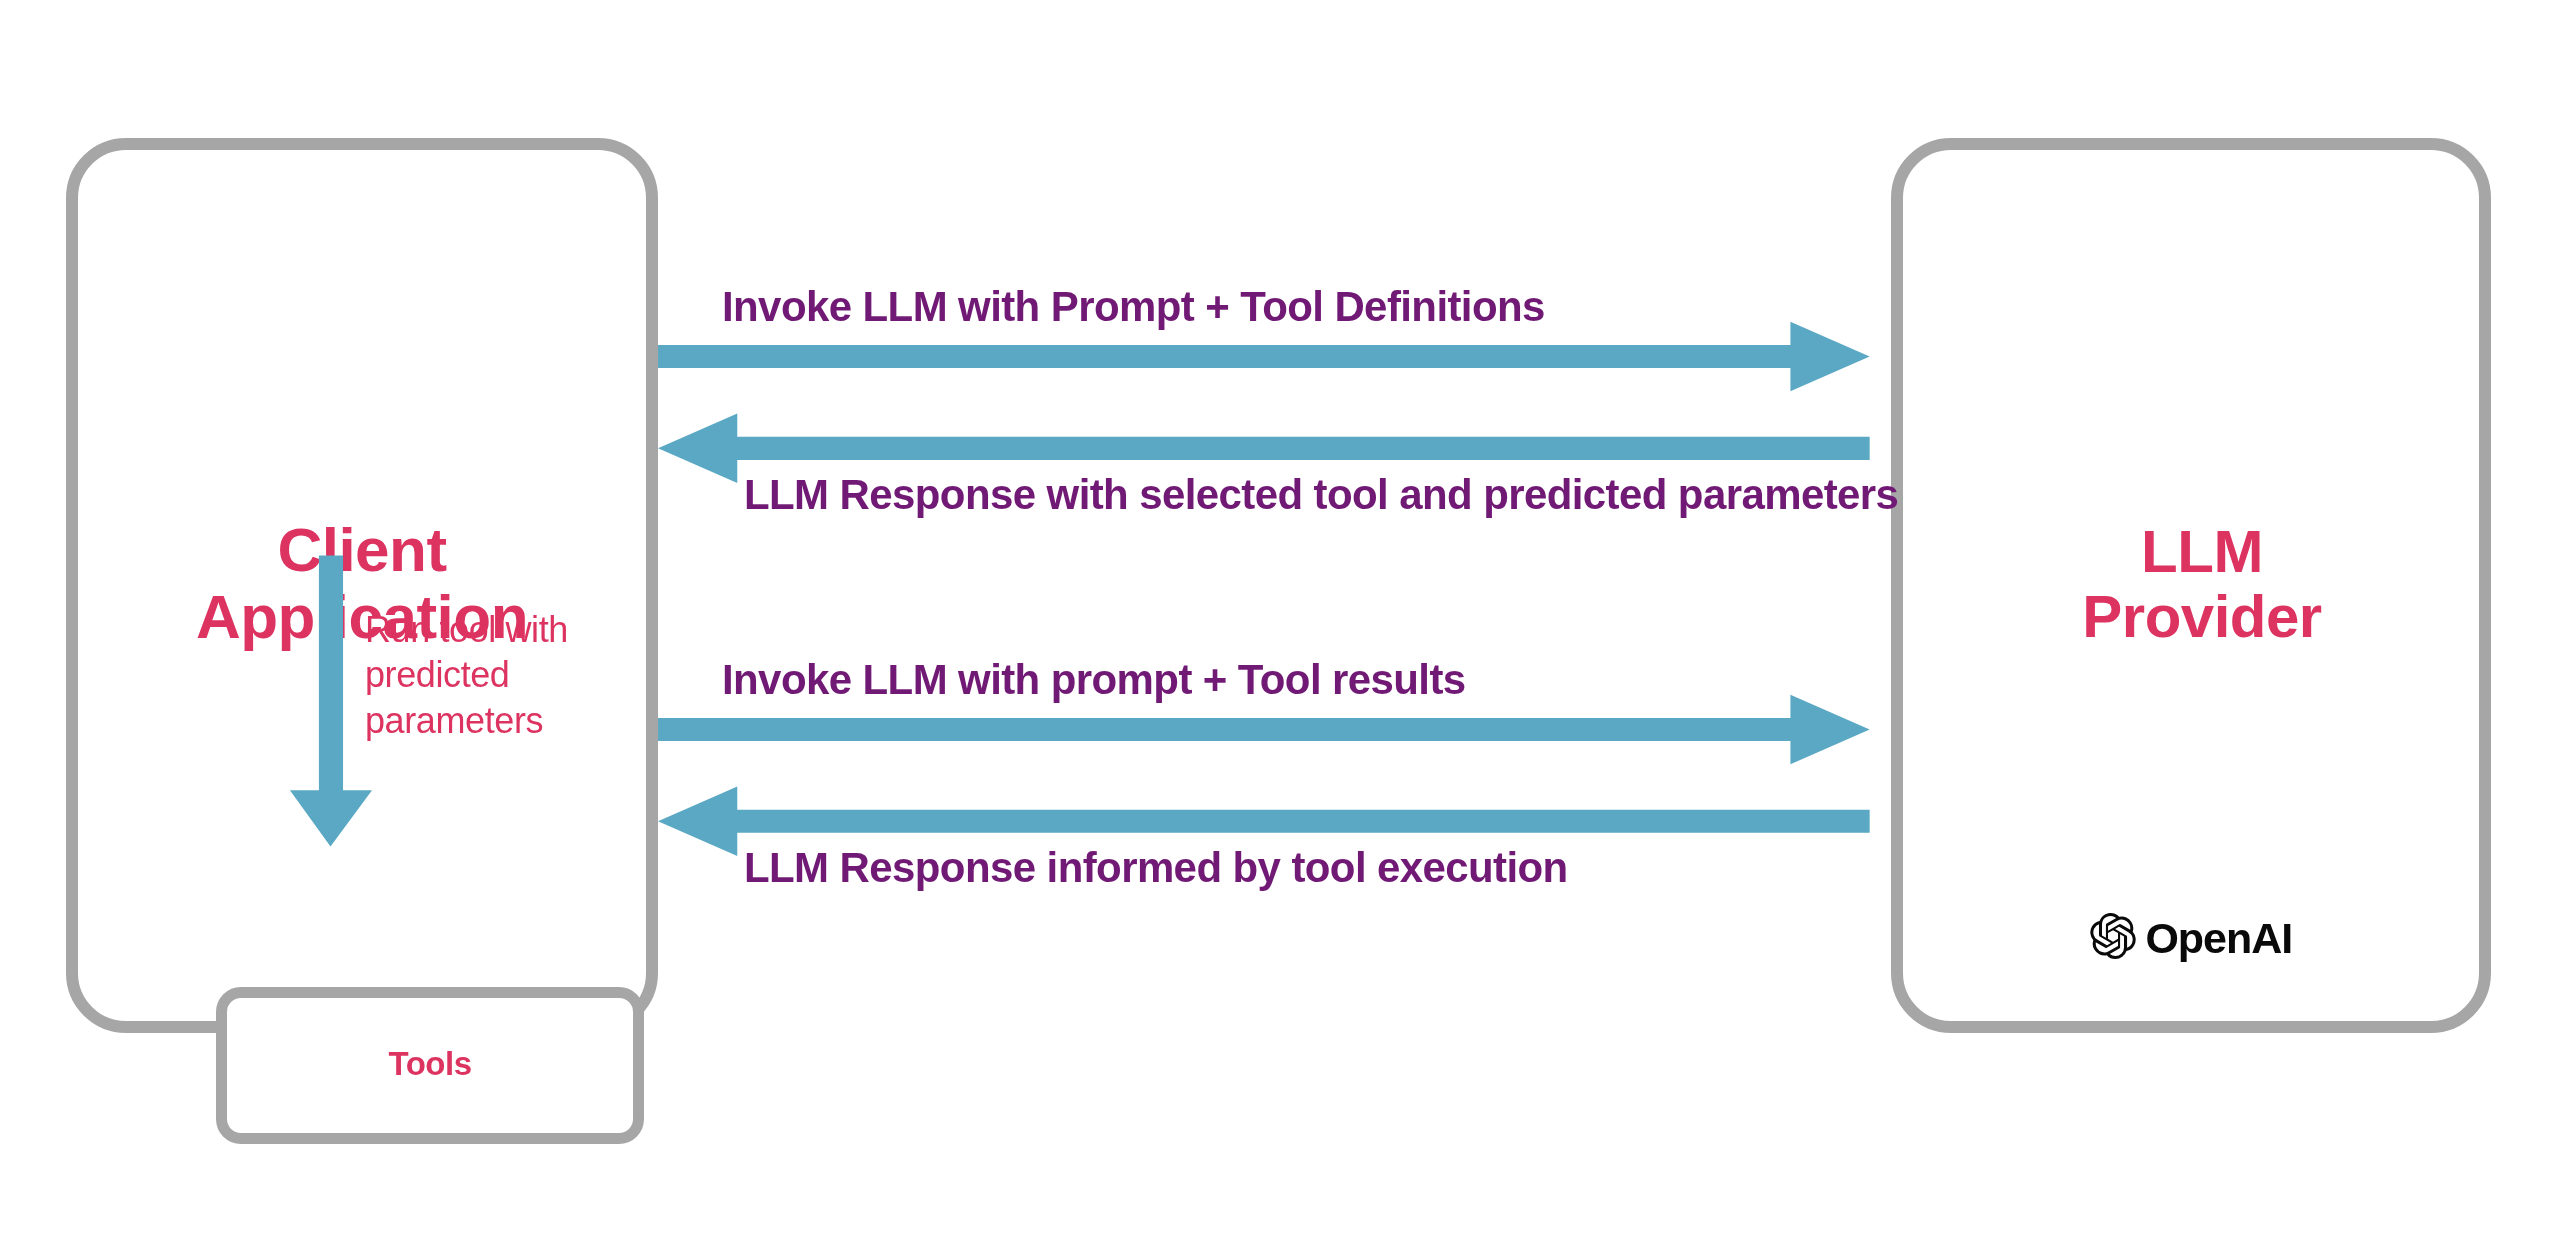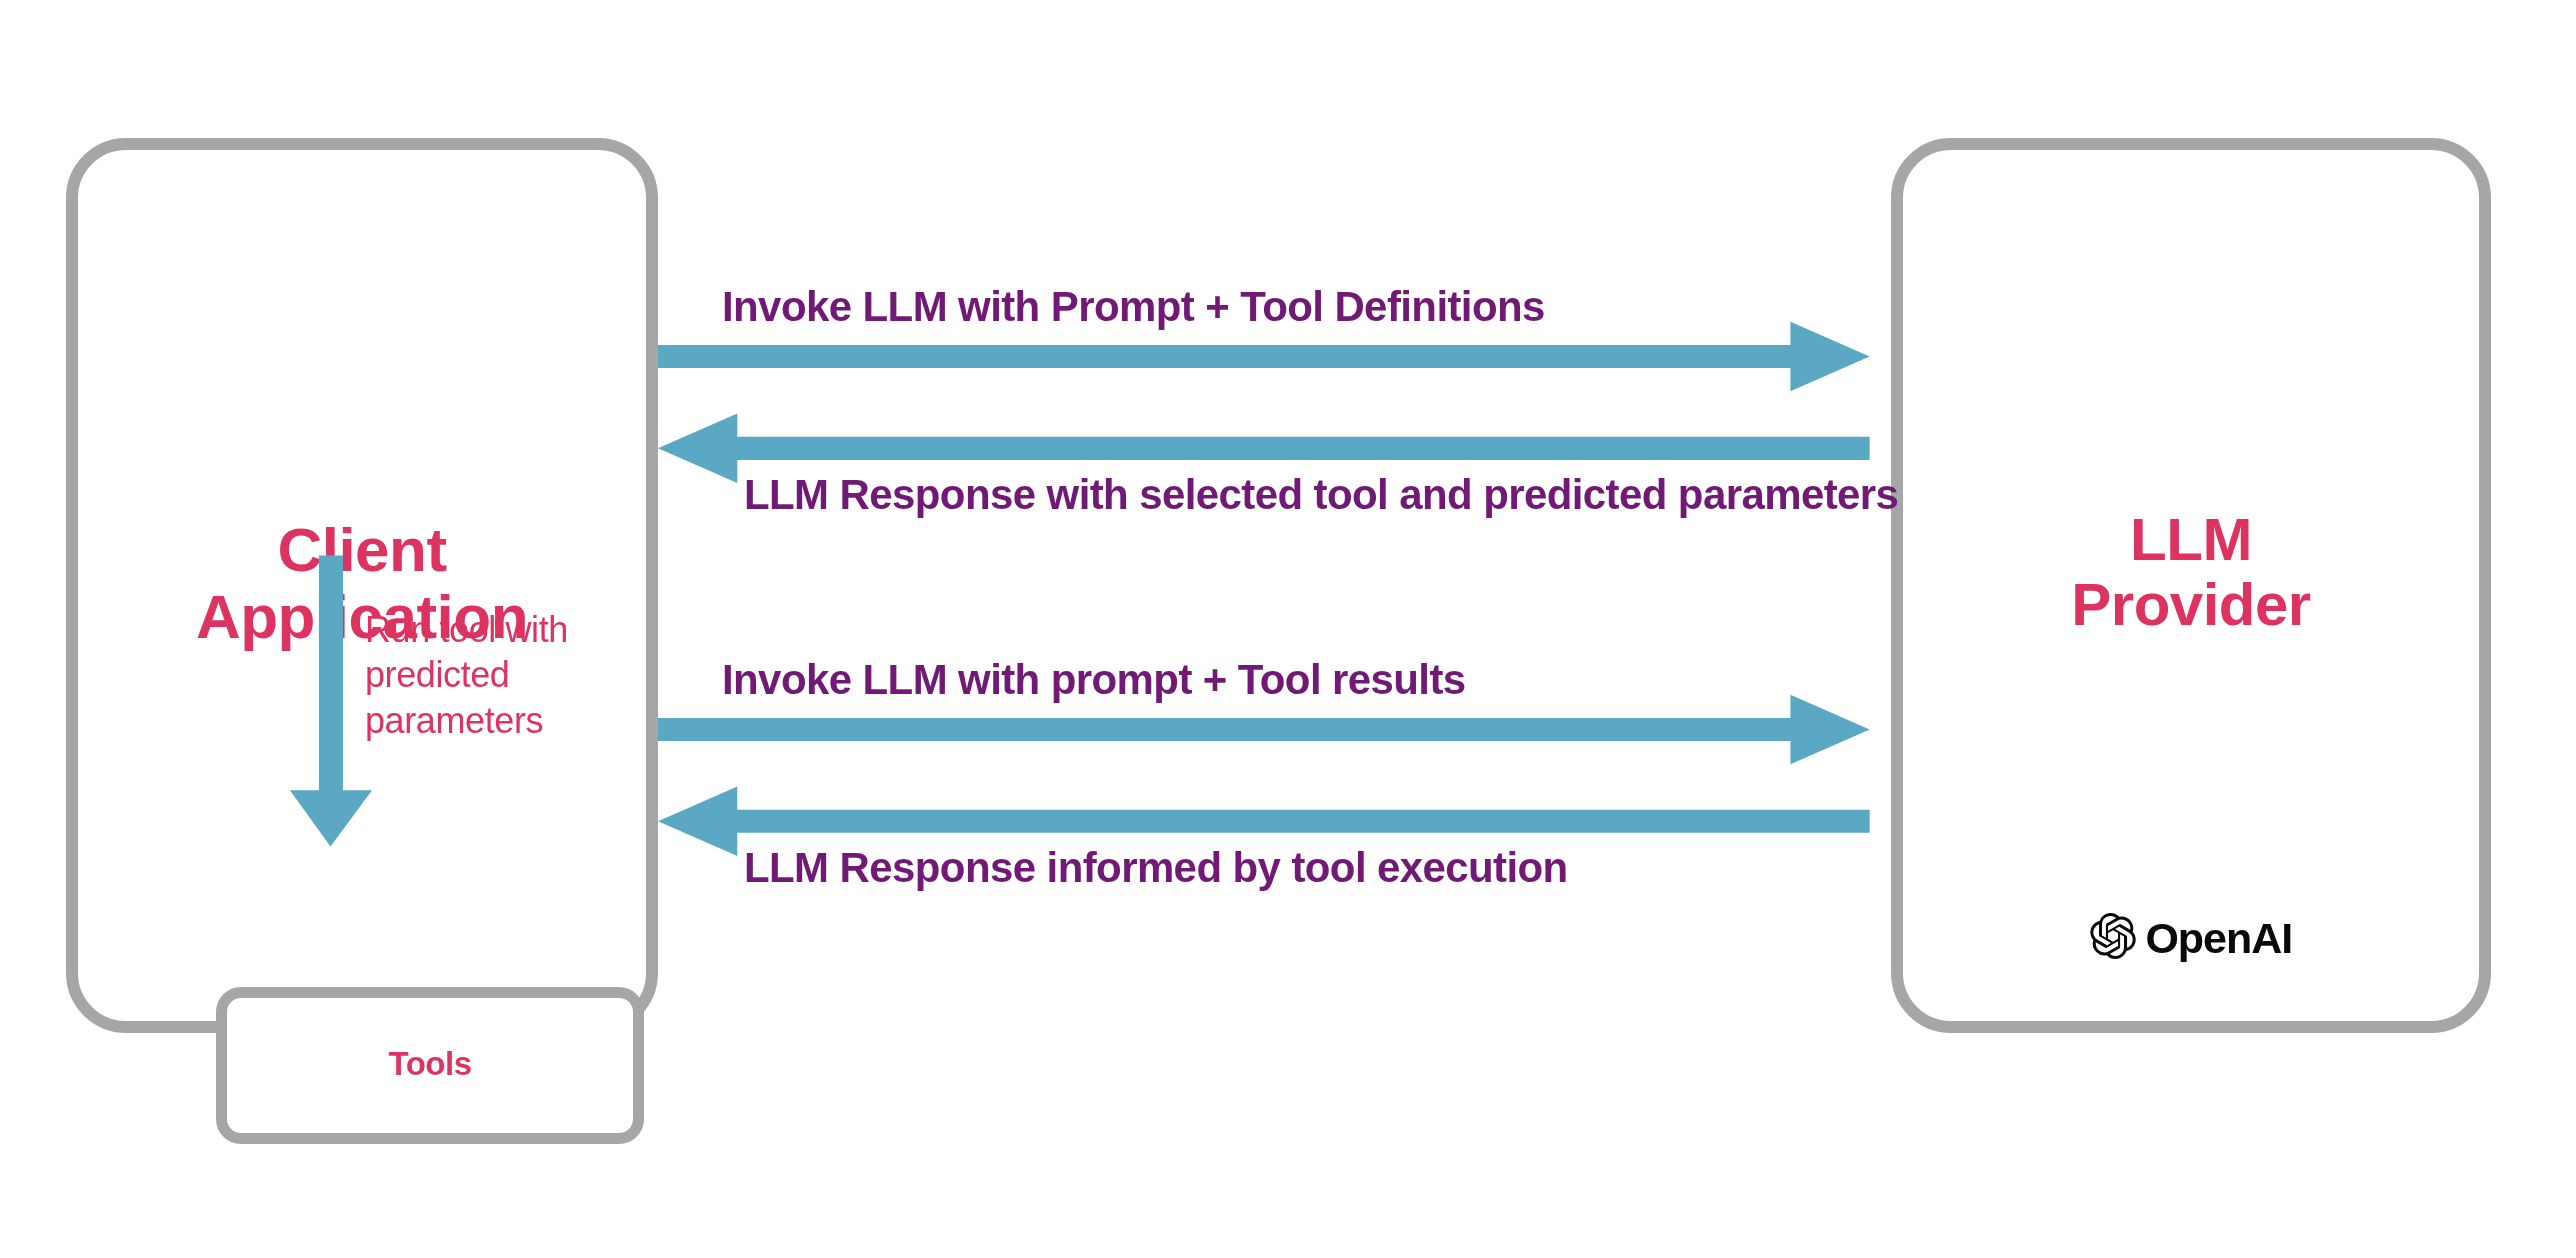--- a/index.html
+++ b/index.html
@@ -69,22 +69,23 @@
     letter-spacing: -0.5px;
     white-space: pre-line;
   }
 
   #client-title {
     top: 367px;
     font-size: 62px;
   }
 
   #provider-title {
-    top: 358px;
+    top: 370px;
     font-size: 60px;
+    padding-left: 11px;
   }
 
   #tools-title {
     top: 48px;
     font-size: 33px;
     font-weight: bold;
   }
 
   .edge-label {
     position: absolute;

